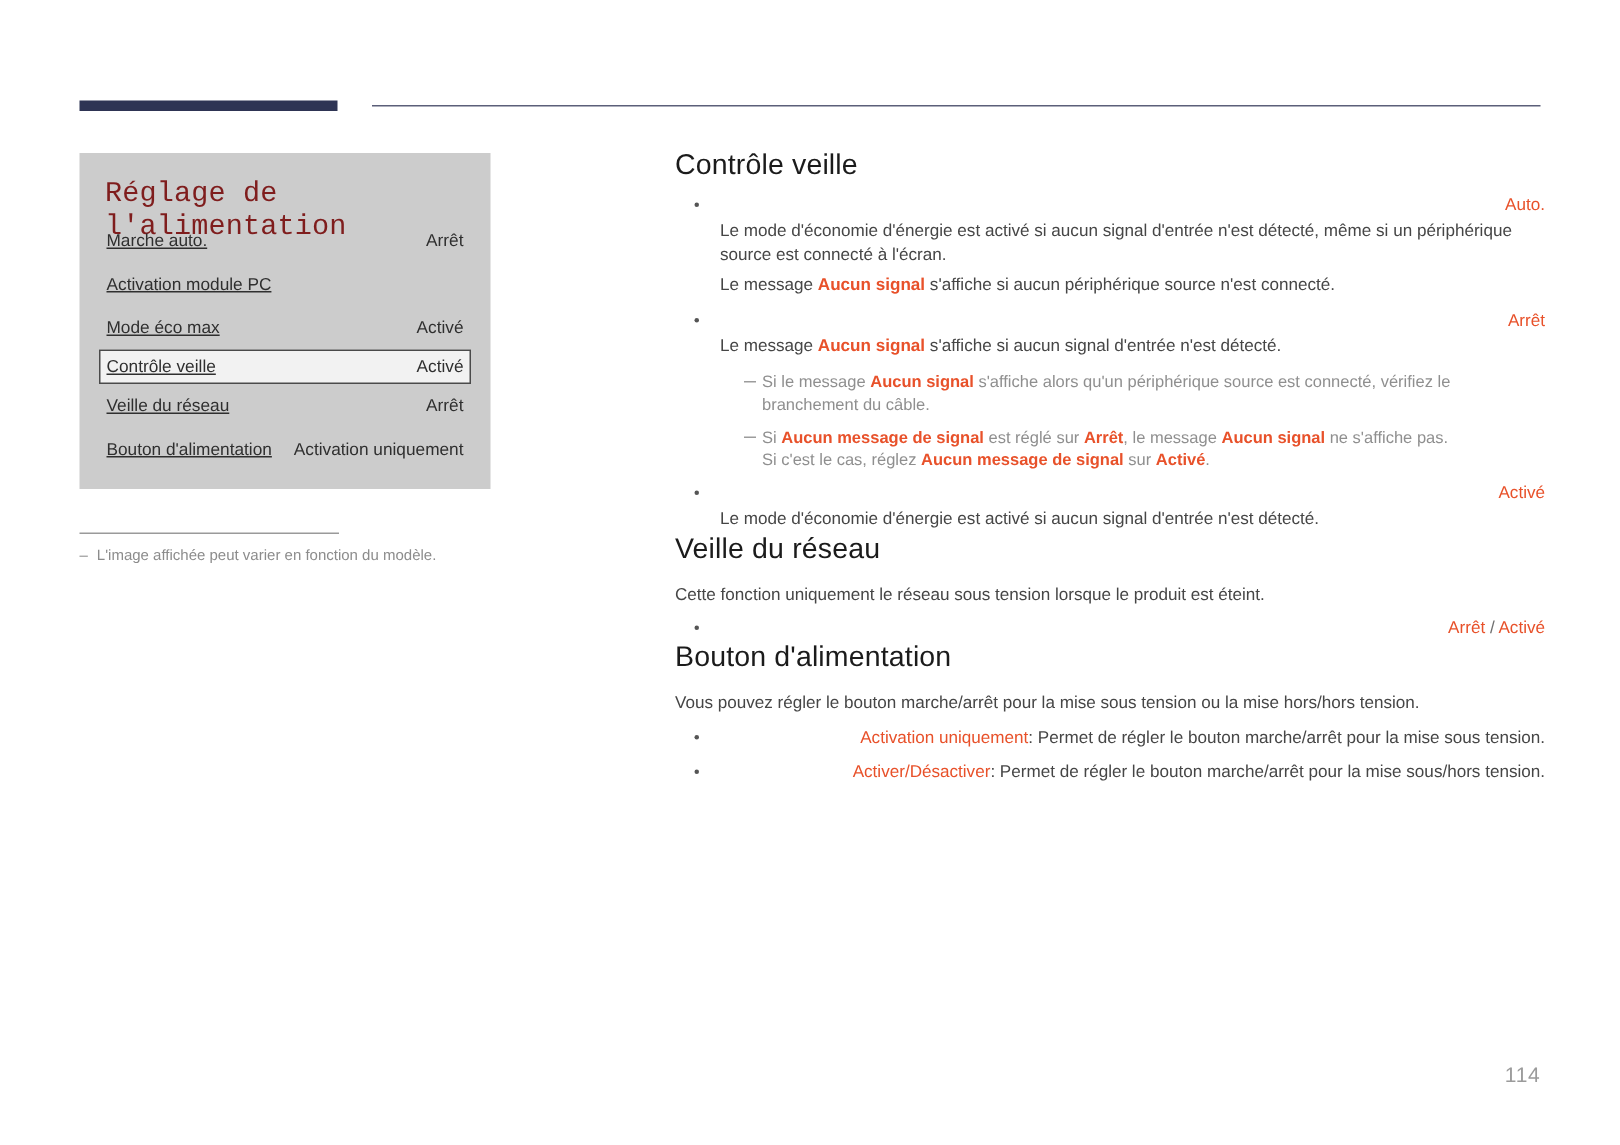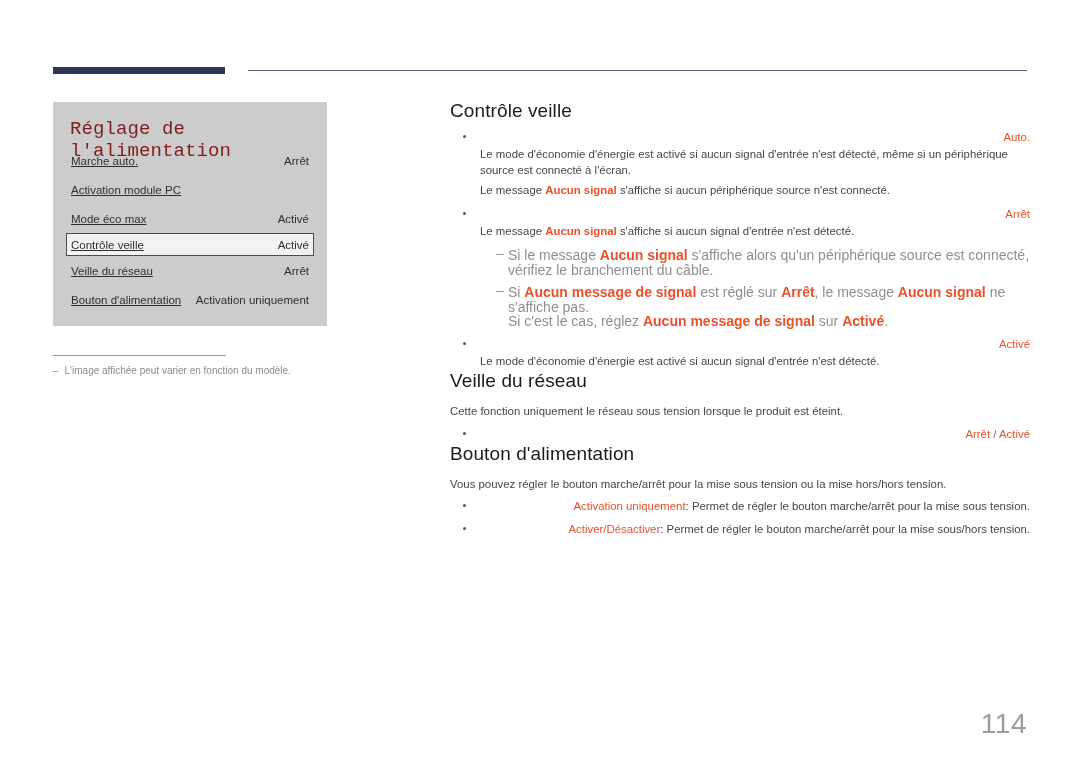--- a/index.html
+++ b/index.html
@@ -183,21 +183,21 @@
   
   .subnotes {
     margin: 9px 0 0 0;
     padding: 0;
     list-style: none;
   }
   .subnotes > li {
     position: relative;
     padding-left: 28px;
     margin-top: 8px;
-    font-size: 14px;
+    font-size: 11px;
     line-height: 14.5px;
     color: #8f8f8f;
   }
   .subnotes > li:first-child { margin-top: 0; }
   .subnotes > li::before {
     content: "";
     position: absolute;
     left: 16px;
     top: 6px;
     width: 8px;
@@ -206,21 +206,21 @@
   }
   .subnotes .hl-b { font-weight: bold; color: #e8512a; }
 
   .inline-slash { color: #6e6e6e; }
 
   
   .page-no {
     position: absolute;
     right: 53px;
     top: 708px;
-    font-size: 28px;
+    font-size: 14px;
     color: #9b9b9b;
     letter-spacing: .5px;
   }
 </style>
 </head>
 <body>
 
 <div class="hdr-thick"></div>
 <div class="hdr-thin"></div>
 

